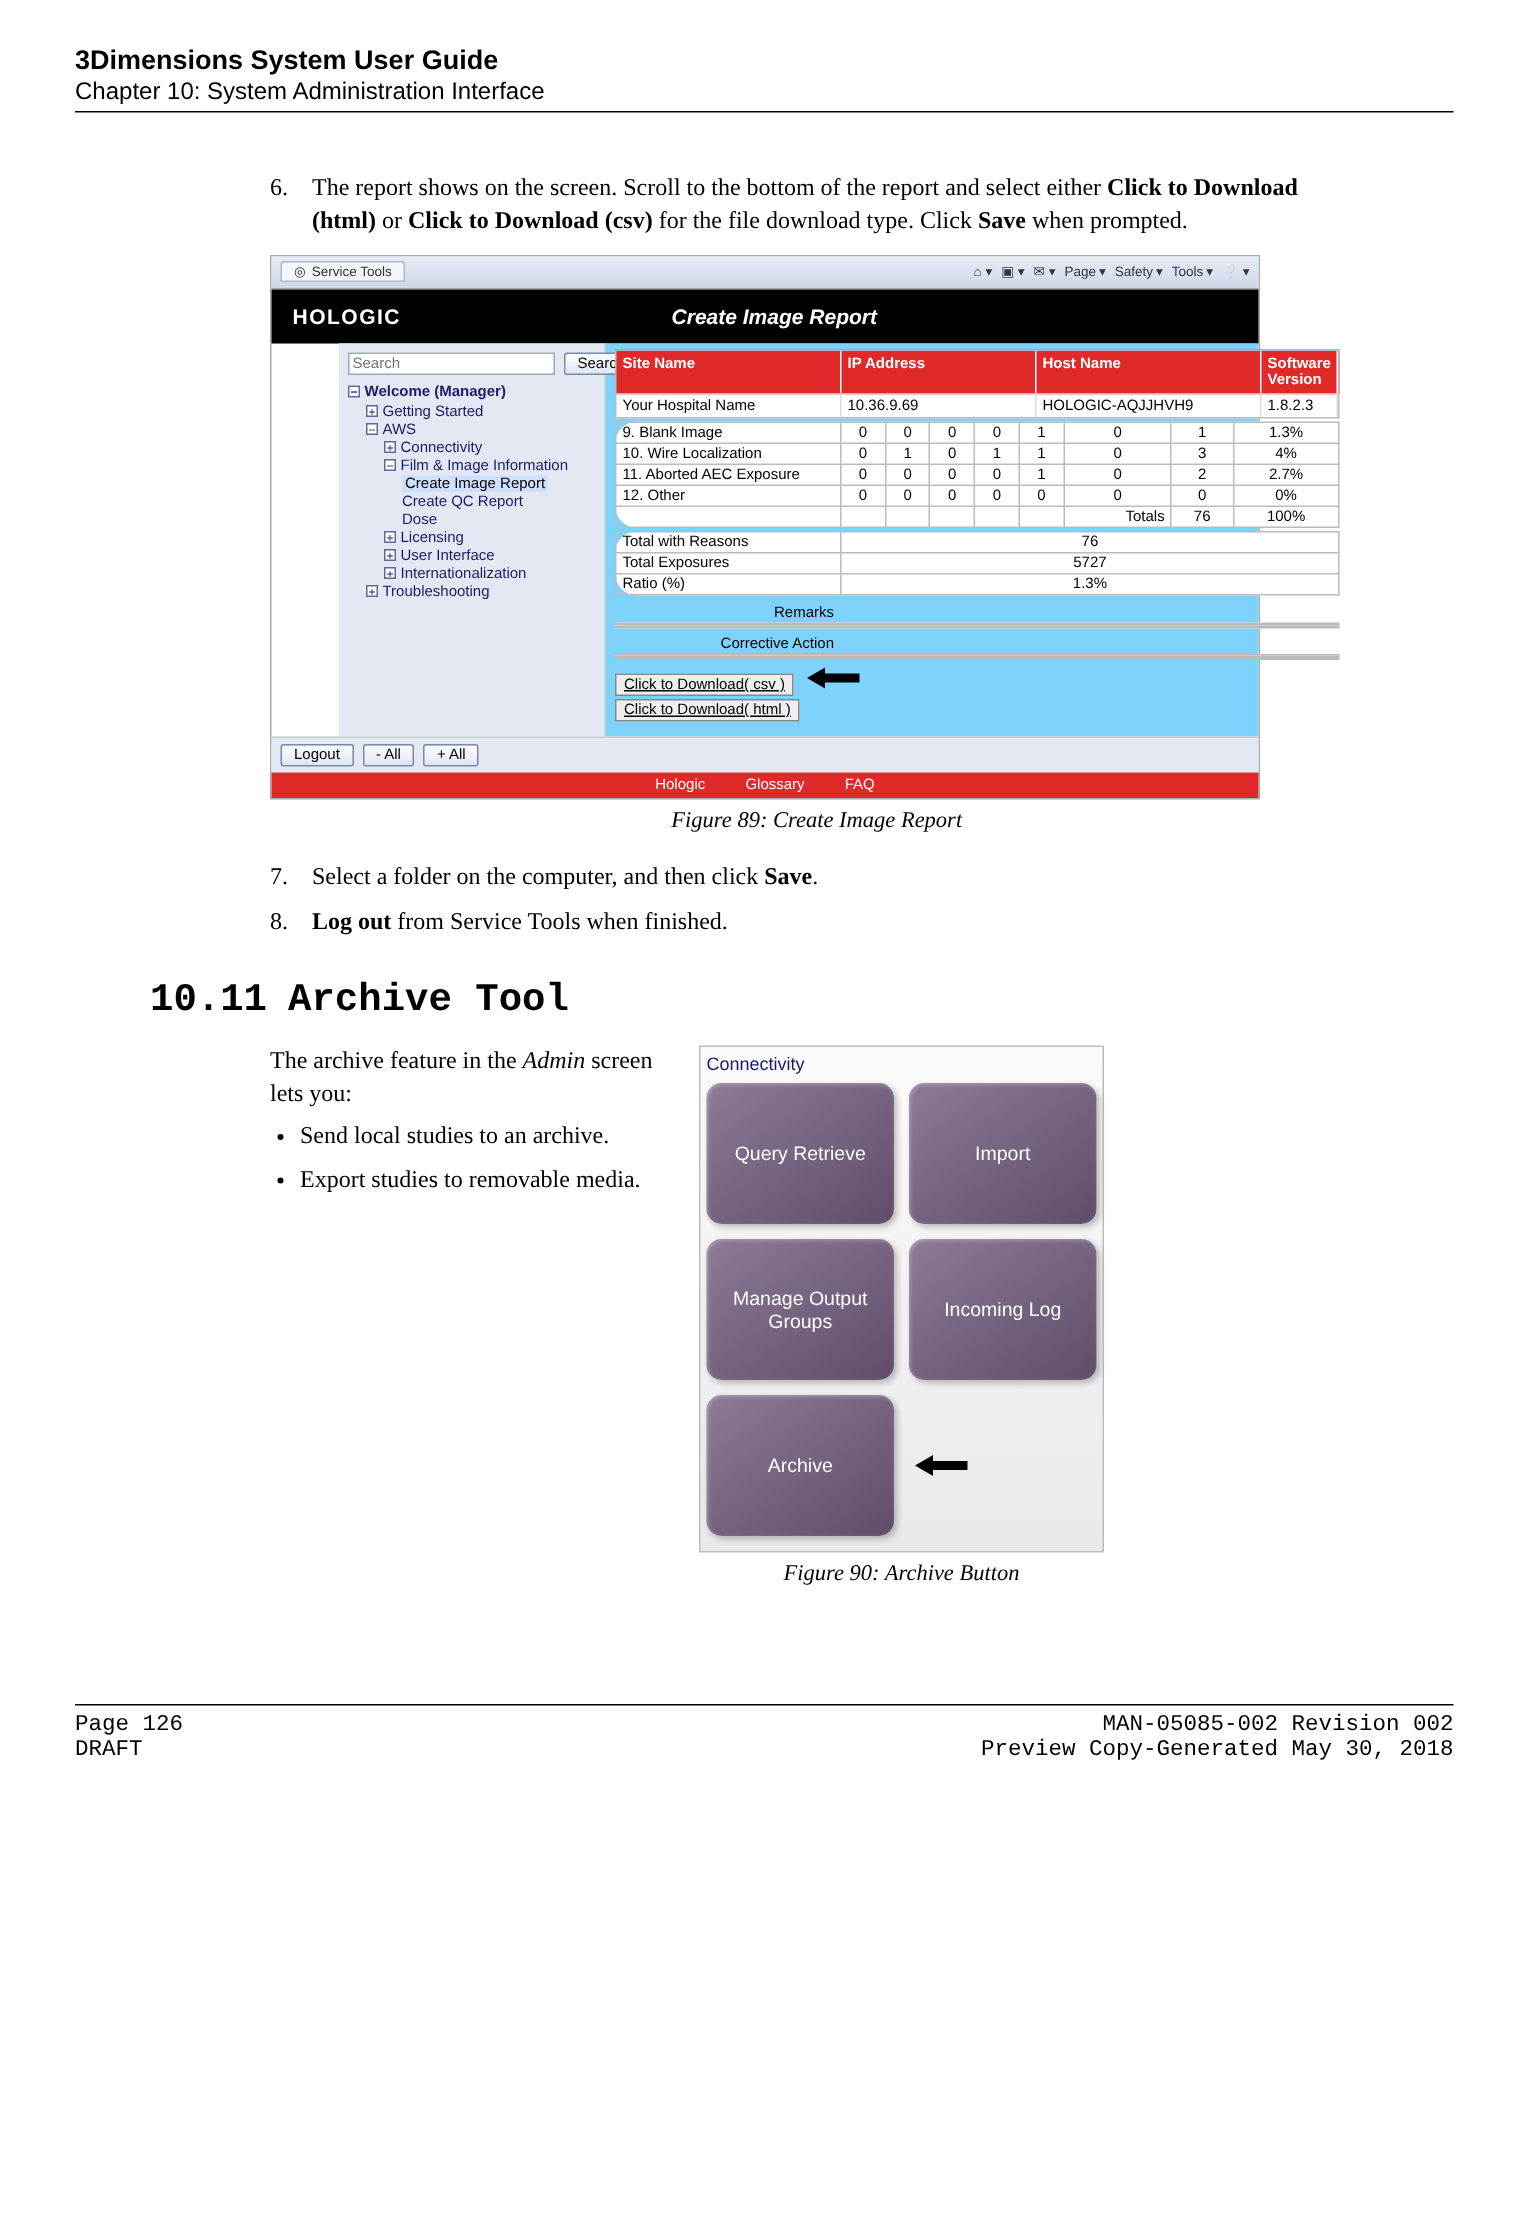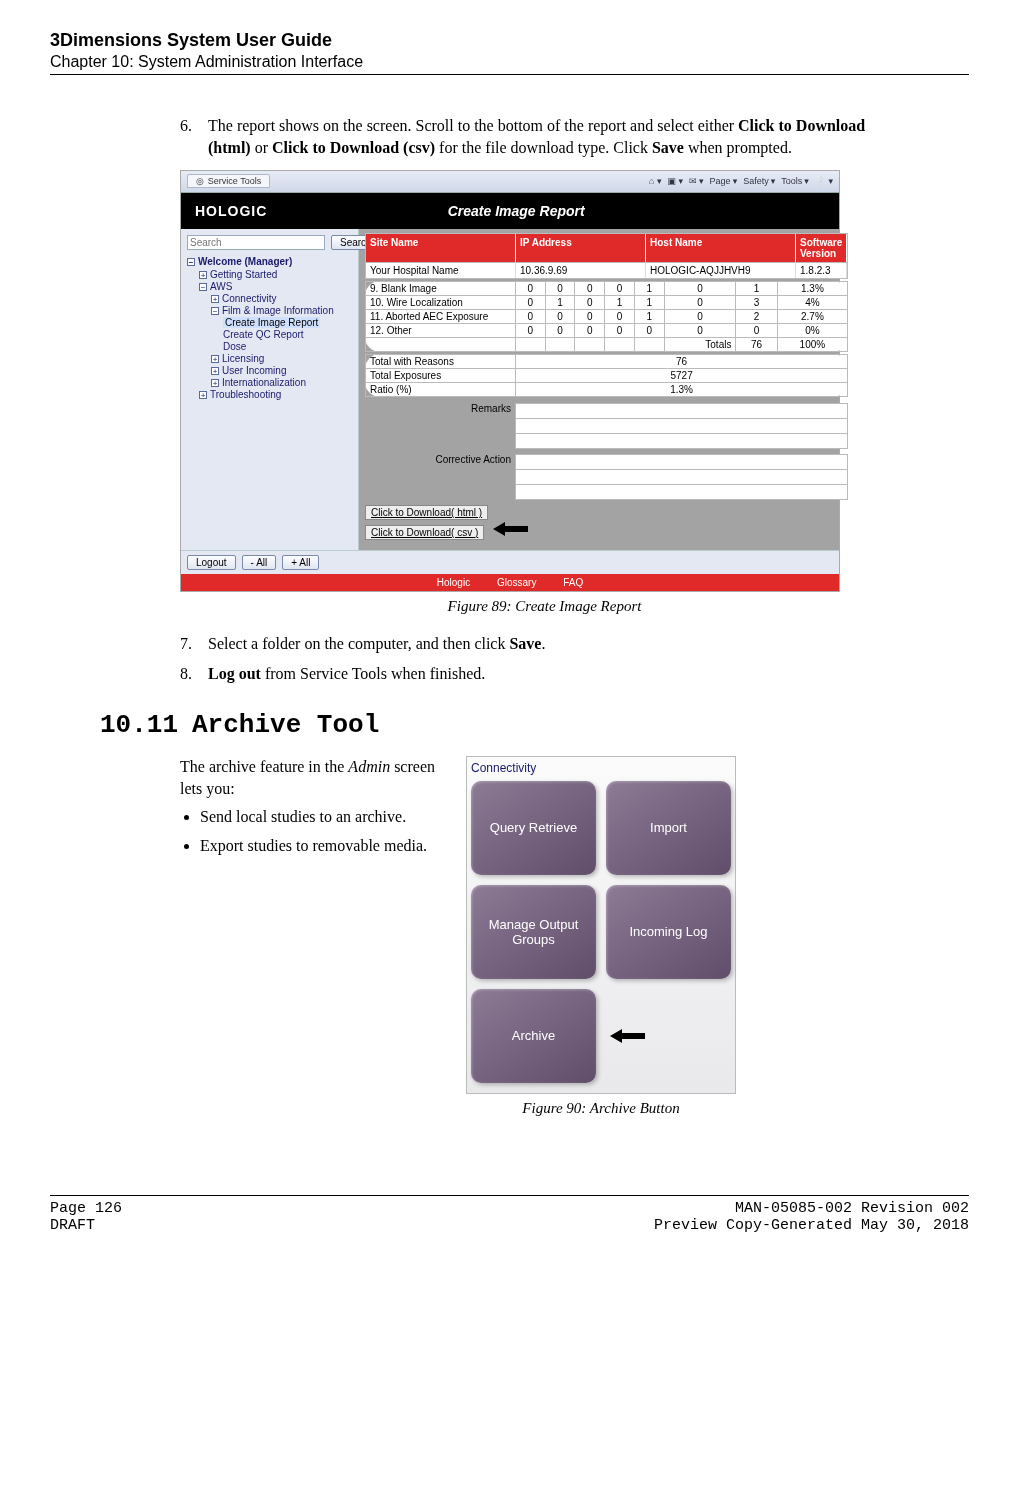--- a/index.html
+++ b/index.html
@@ -81,21 +81,21 @@
       padding: 1px 8px; border-radius: 2px 2px 0 0;
     }
     .ie-actions { display:flex; gap:6px; align-items:center; color:#334; }
     .ie-actions span { display:inline-flex; align-items:center; gap:2px; }
     .hdr-bar {
       background: #000; color: #fff; font-style: italic; font-weight: bold;
       padding: 10px 14px; display:flex; justify-content:space-between; align-items:center;
     }
     .hologic { font-size: 14px; letter-spacing: 1px; font-style: normal; }
     .hdr-title { font-size: 14px; }
-    .svc-body { display:flex; background:#a3a3a3; }
+    .svc-body { display:flex; background:#7dd3fc;margin-left:45px; }
     .svc-left { width: 178px; padding: 6px; background:#e4e8f2; border-right:1px solid #bcc; }
     .search-row { display:flex; gap:6px; margin-bottom:6px; }
     .search-row input { flex:1; border:1px solid #9ab; font-size:10px; padding:1px 2px; }
     .btn-sm {
       border: 1px solid #7a8aa8; background: linear-gradient(#fdfdfe,#dfe6f2);
       padding: 1px 8px; border-radius: 2px; font-size: 10px; cursor:pointer;
     }
     .tree { font-size: 10px; color:#1a1a6a; }
     .tree .root { font-weight: bold; margin: 2px 0; }
     .tree ul { list-style:none; padding-left: 12px; }
@@ -118,21 +118,21 @@
     }
     table.grid td, table.grid th {
       border:1px solid #bbb; padding:1px 4px; font-size:10px; text-align:center;
     }
     table.grid td:first-child { text-align:left; width:150px; }
     .small-grid { width: 260px; margin-top:6px; }
     .small-grid td { text-align:right; }
     .small-grid td:first-child { text-align:left; width:170px; }
     .text-block { margin-top:6px; }
     .text-block .lbl { font-size:10px; margin-bottom:1px; text-align:right; padding-right:4px; }
-    .text-block .box-row { display:flex; }
+    .text-block .box-row { display:flex;flex-direction:column; }
     .text-block .lblcell { width:150px; }
     .text-block .input-row {
       flex:1; height:16px; border:1px solid #bbb; background:#fff; margin-bottom:-1px;
     }
     .dl-links { margin-top:6px; }
     .dl-links .link-btn {
       display:inline-block; border:1px solid #888; background:#eee;
       padding:1px 5px; font-size:10px; text-decoration:underline; margin-bottom:2px;
     }
     .arrow-left {
@@ -245,21 +245,21 @@
             <li><span class="box">−</span><span>AWS</span></li>
             <ul>
               <li><span class="box">+</span><span>Connectivity</span></li>
               <li><span class="box">−</span><span>Film &amp; Image Information</span></li>
               <ul>
                 <li><span class="sel">Create Image Report</span></li>
                 <li><span>Create QC Report</span></li>
                 <li><span>Dose</span></li>
               </ul>
               <li><span class="box">+</span><span>Licensing</span></li>
-              <li><span class="box">+</span><span>User Incoming</span></li>
+              <li><span class="box">+</span><span>User Interface</span></li>
               <li><span class="box">+</span><span>Internationalization</span></li>
             </ul>
             <li><span class="box">+</span><span>Troubleshooting</span></li>
           </ul>
         </div>
       </div>
       <div class="svc-right">
         <div class="colhdr">
           <div class="c-site">Site Name</div>
           <div class="c-ip">IP Address</div>
@@ -369,25 +369,25 @@
           <div class="box-row">
               <div class="lblcell"></div>
               <div class="input-row"></div>
             </div>
           <div class="box-row">
               <div class="lblcell"></div>
               <div class="input-row"></div>
             </div>
         </div>
         <div class="dl-links">
-          <div><span class="link-btn">Click to Download( html )</span></div>
           <div>
             <span class="link-btn">Click to Download( csv )</span>
             <span class="arrow-left"></span>
           </div>
+          <div><span class="link-btn">Click to Download( html )</span></div>
         </div>
       </div>
     </div>
     <div class="bottom-btns">
       <button class="btn-sm">Logout</button>
       <button class="btn-sm">- All</button>
       <button class="btn-sm">+ All</button>
     </div>
     <div class="foot-bar">
       <span>Hologic</span>

